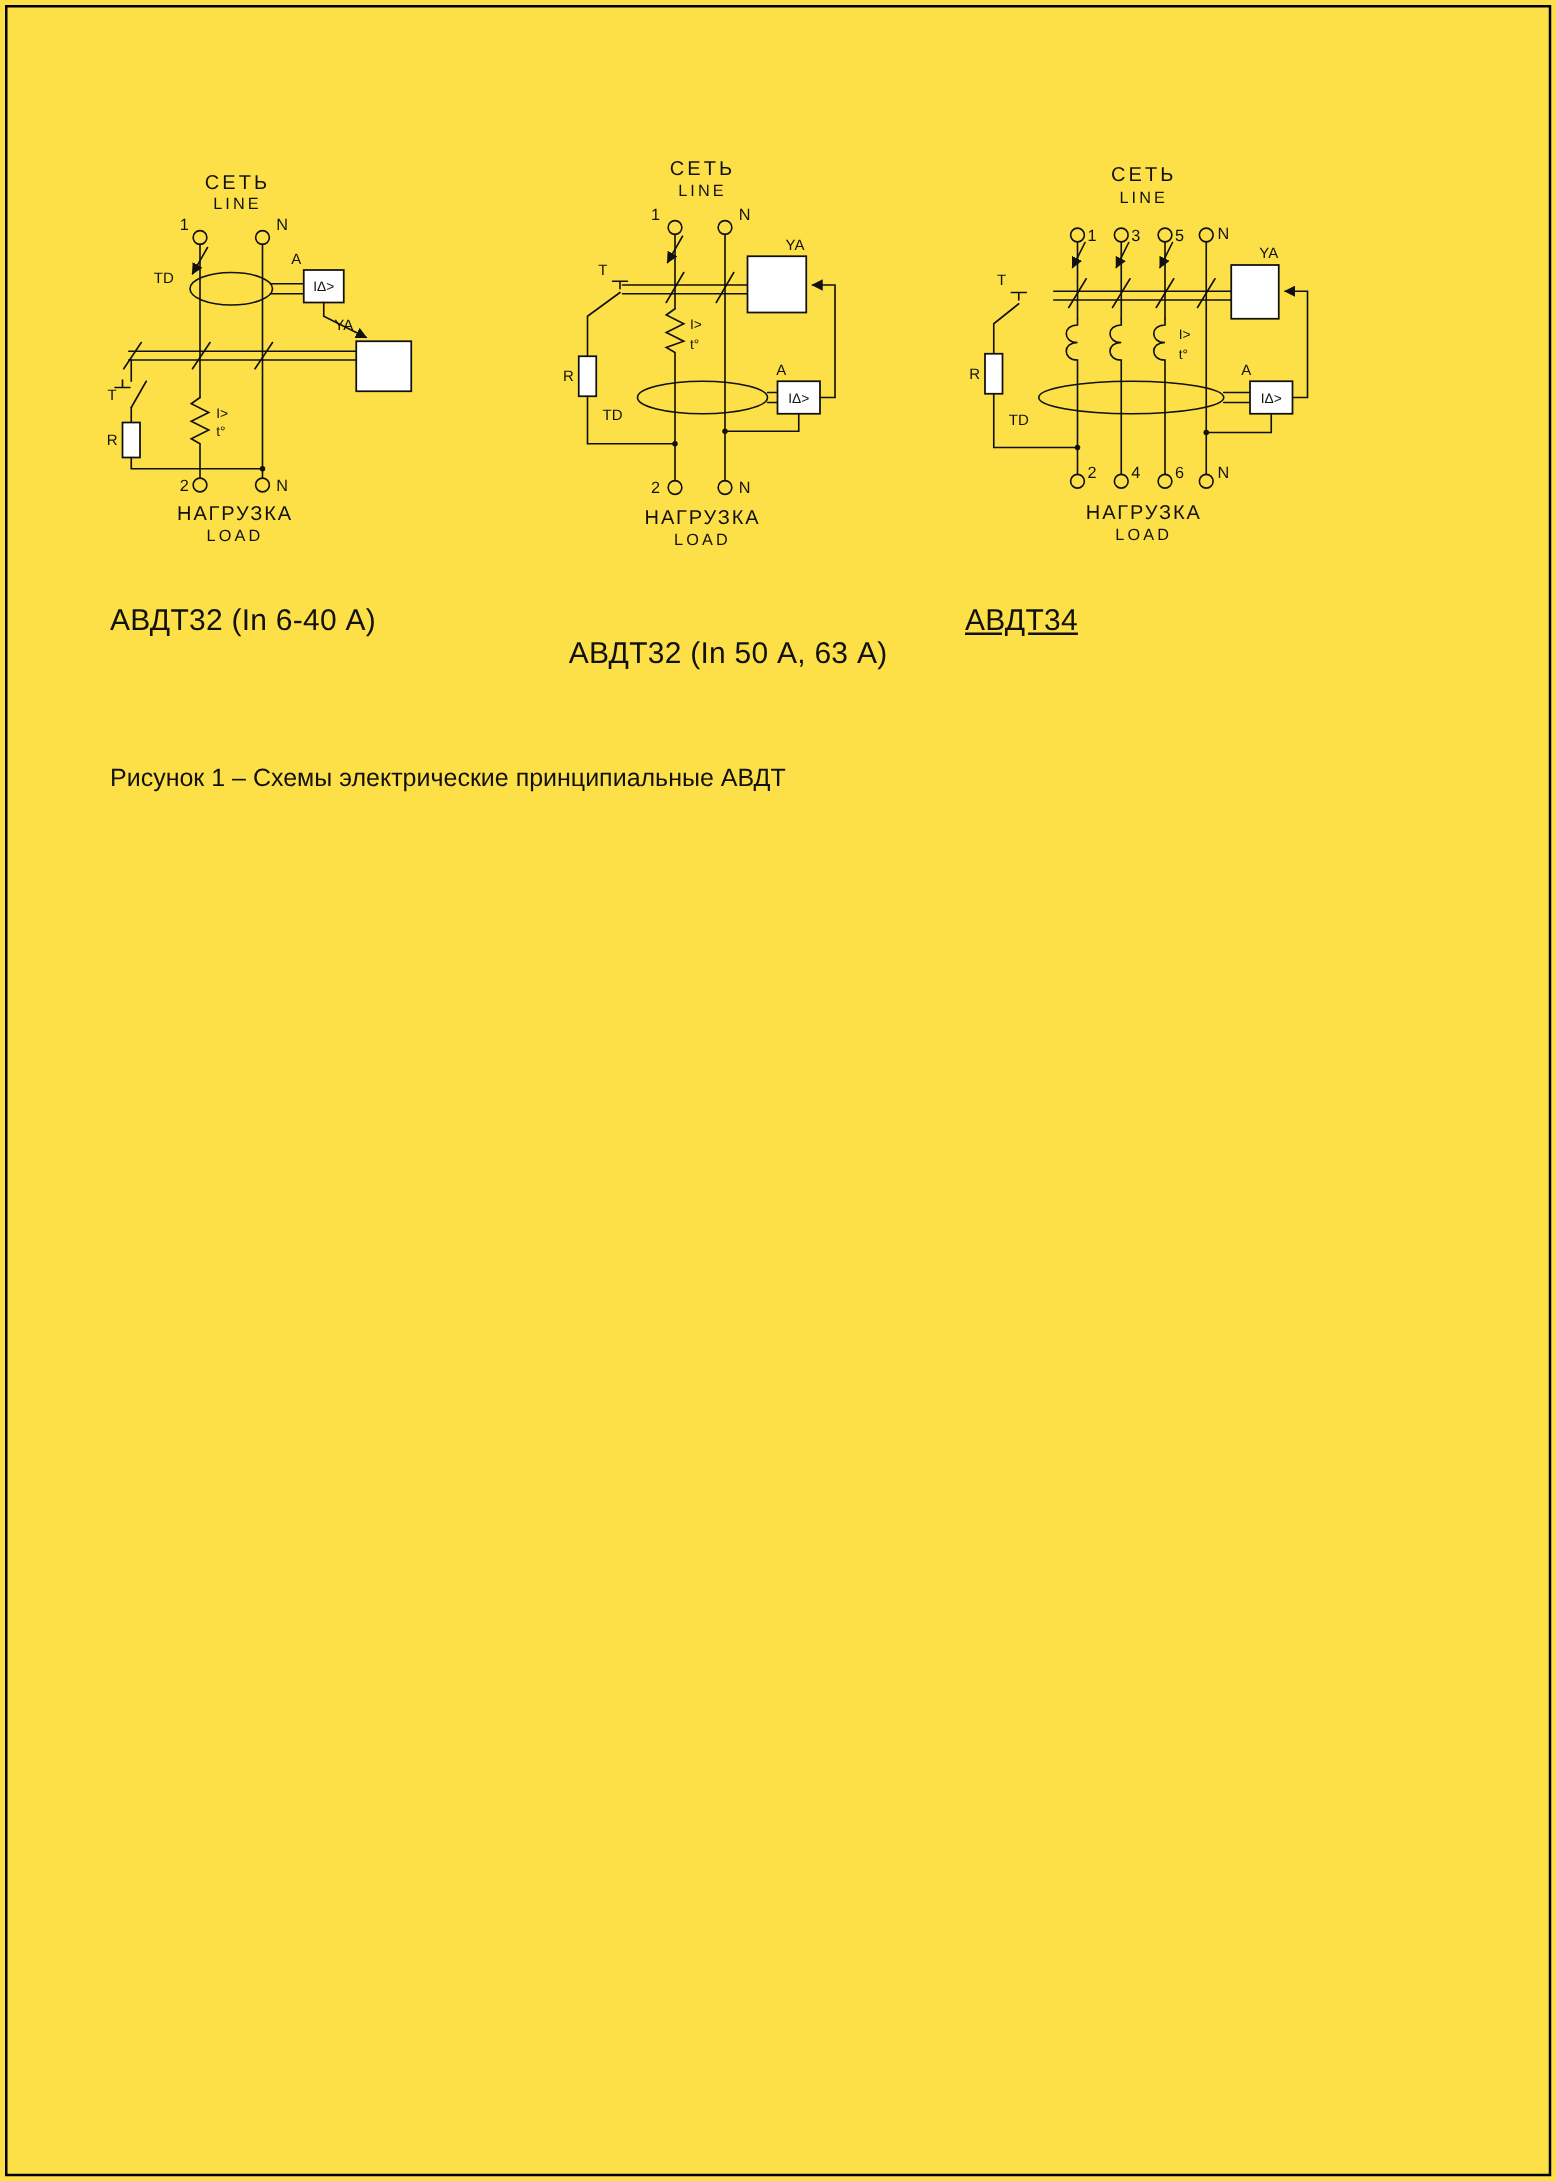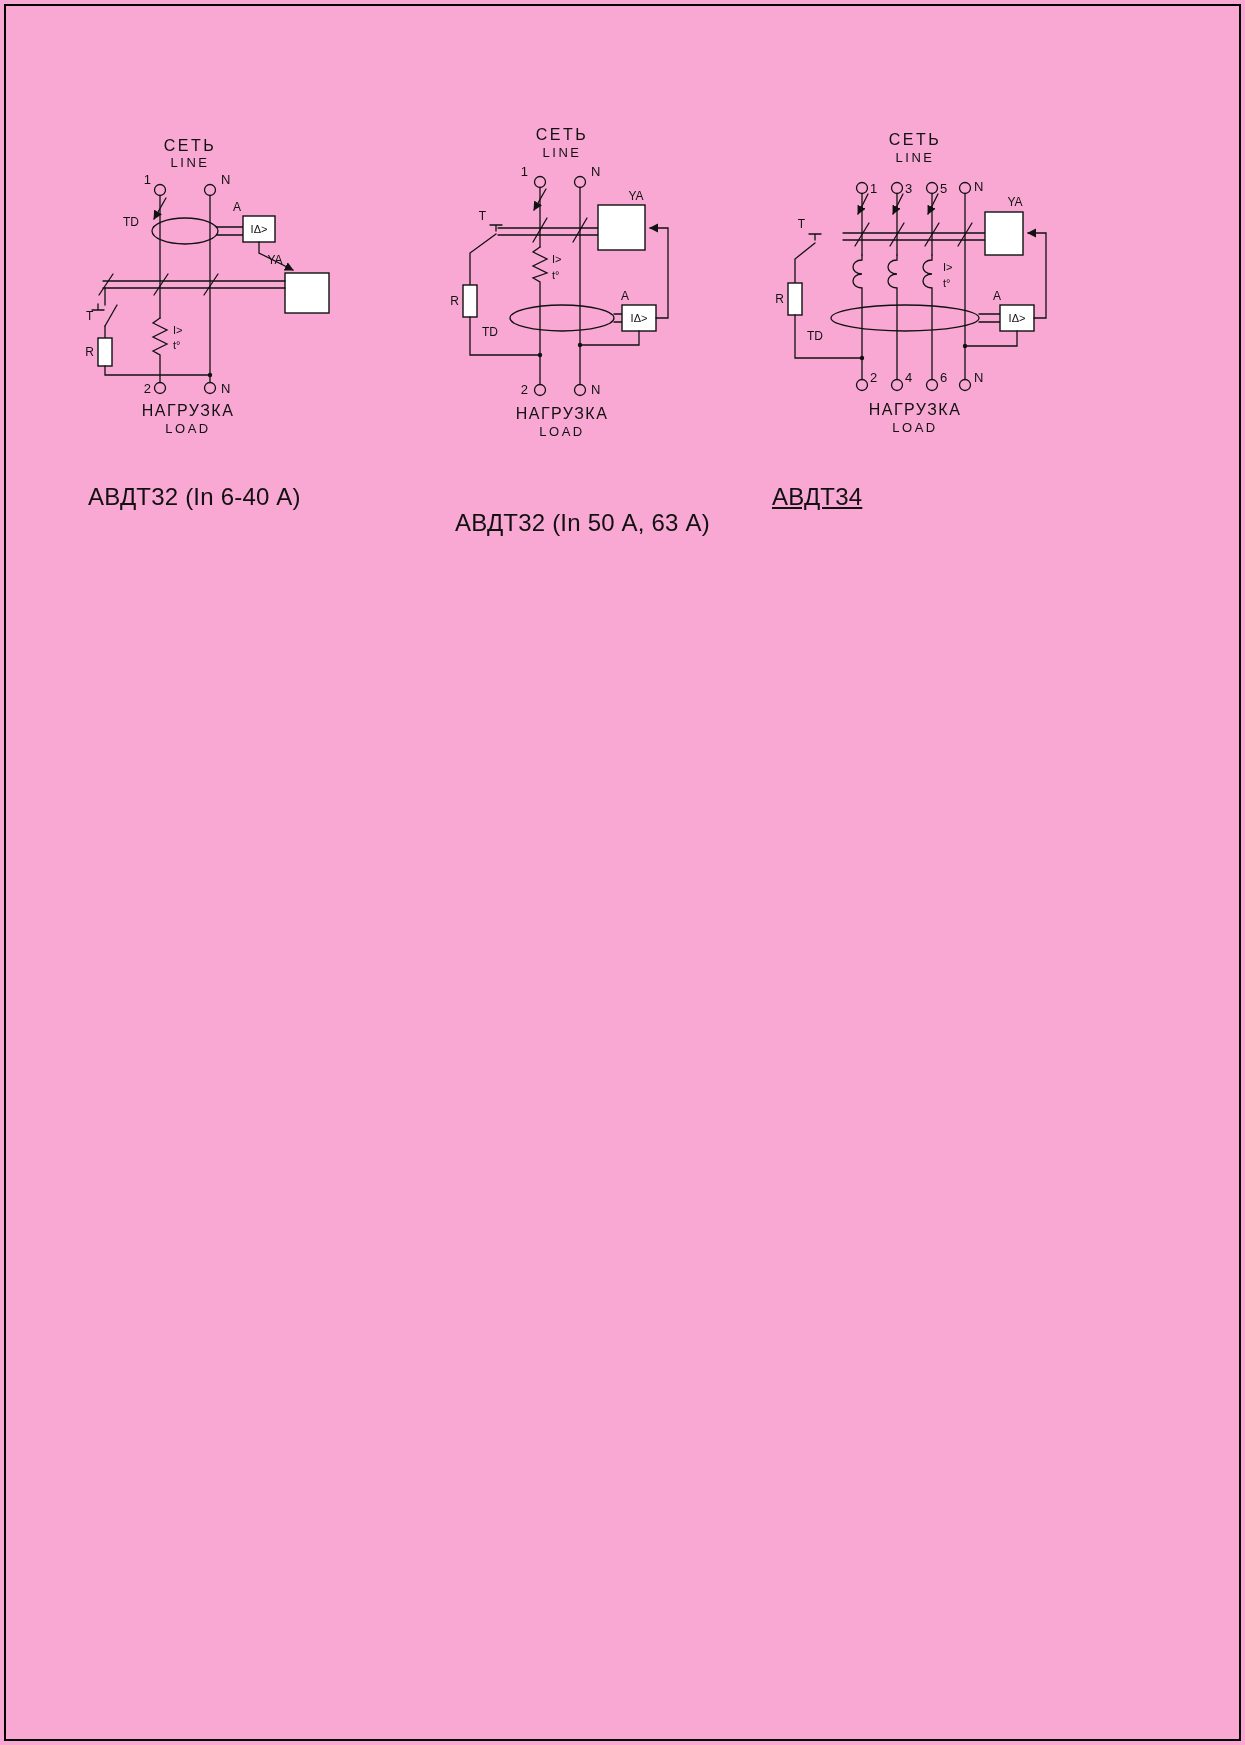--- a/index.html
+++ b/index.html
@@ -1,16 +1,16 @@
 <!DOCTYPE html>
 <html><head>
 <meta charset="utf-8">
 <style>
   html,body{margin:0;padding:0;background:#fff;}
-  .page{position:relative;width:1245px;height:1745px;background:#f9a8d4;overflow:hidden;
+  .page{position:relative;width:1245px;height:1745px;background:#fde047;overflow:hidden;
         font-family:"Liberation Sans",sans-serif;color:#111;}
   .page-border{position:absolute;left:4px;top:4px;right:4px;bottom:4px;
         border:2px solid #000;pointer-events:none;}
   .diagram{position:absolute;}
   .wire{stroke:#111;stroke-width:1.3;fill:none;stroke-linecap:round;}
   .boxes{stroke:#111;stroke-width:1.4;fill:#fff;}
   .dots{fill:#111;stroke:none;}
   .txt text{fill:#111;font-family:"Liberation Sans",sans-serif;}
   .title{position:absolute;font-size:24px;letter-spacing:0.2px;}
   .caption{position:absolute;font-size:20px;}
@@ -187,13 +187,14 @@
       <text x="165" y="254" font-size="13">6</text>
       <text x="199" y="254" font-size="13">N</text>
       <text x="140" y="287" font-size="16" letter-spacing="1.5" text-anchor="middle">НАГРУЗКА</text>
       <text x="140" y="304" font-size="13" letter-spacing="2.5" text-anchor="middle">LOAD</text>
     </g>
   </svg>
 
   <div class="title" style="left:88px;top:483px;">АВДТ32 (In 6-40 А)</div>
   <div class="title" style="left:455px;top:483px;margin-top:26px;">АВДТ32 (In 50 А, 63 А)</div>
   <div class="title" style="left:772px;top:483px;text-decoration:underline;">АВДТ34</div>
+  <div class="caption" style="left:88px;top:612px;">Рисунок 1 – Схемы электрические принципиальные АВДТ</div>
 </div>
 
 </body></html>

